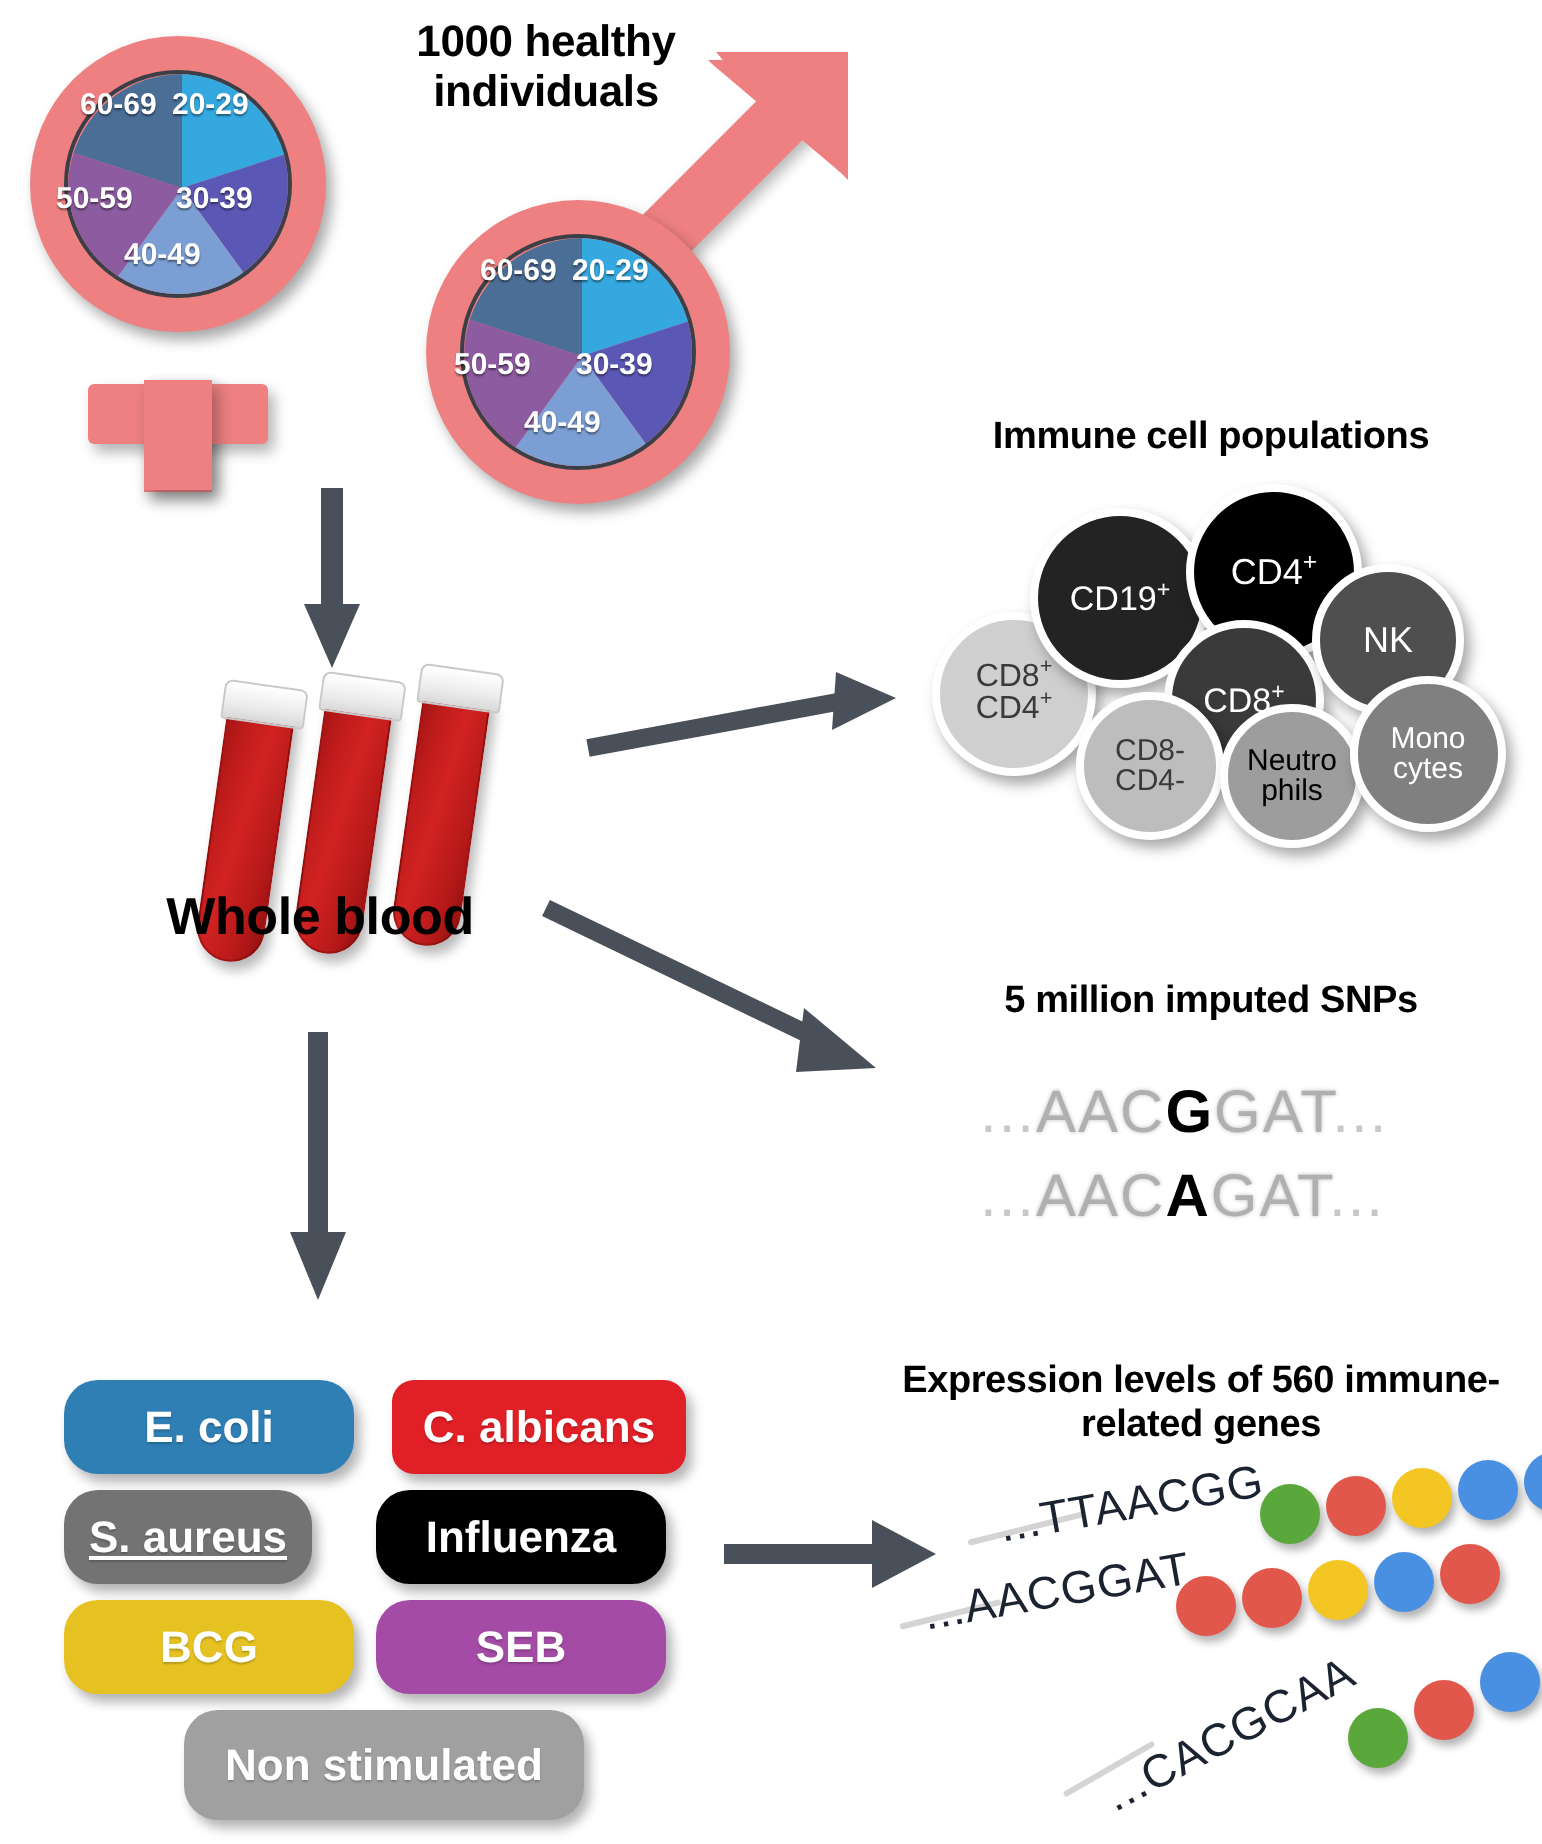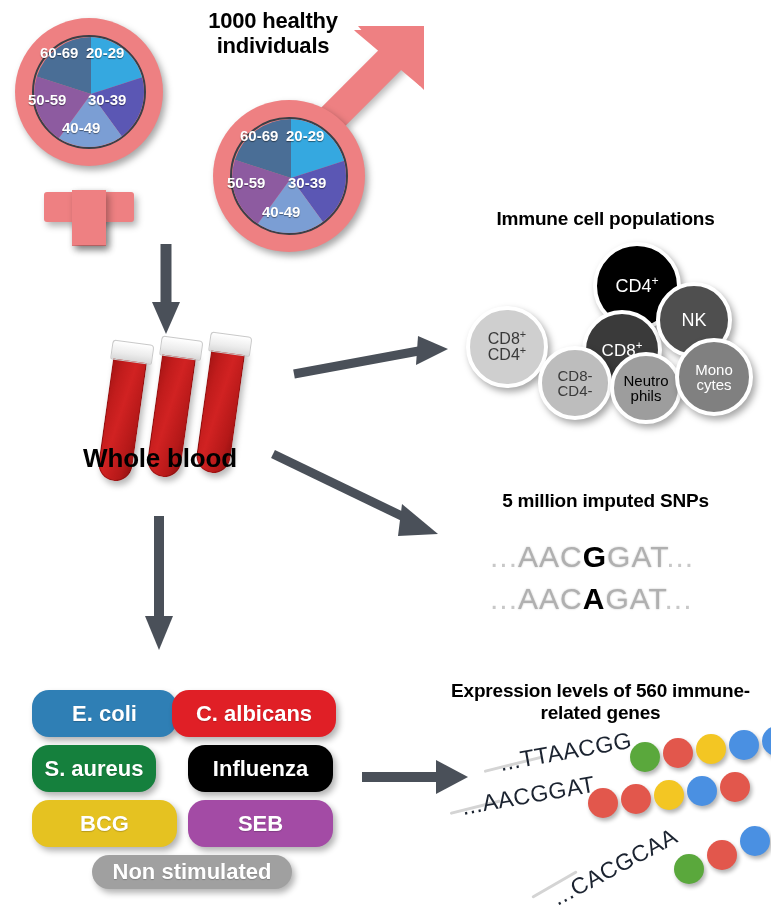--- a/index.html
+++ b/index.html
@@ -261,20 +261,23 @@
 
   <div class="abs heading" id="title-immune">Immune cell populations</div>
 
   <div class="abs" style="left:460px; top:240px; width:311px; height:175px;">
 
     <div class="cell" style="left:6px; top:66px; width:82px; height:82px; background:#cfcfcf; color:#3a3a3a; font-size:16px;">
       <span>CD8<sup>+</sup></span>
       <span>CD4<sup>+</sup></span>
     </div>
 
+    <div class="cell" style="left:55px; top:14px; width:90px; height:90px; background:#232323; color:#ffffff; font-size:17px;">
+      <span>CD19<sup>+</sup></span>
+    </div>
 
     <div class="cell" style="left:133px; top:2px; width:88px; height:88px; background:#000000; color:#ffffff; font-size:18px;">
       <span>CD4<sup>+</sup></span>
     </div>
 
     <div class="cell" style="left:122px; top:70px; width:80px; height:80px; background:#3a3a3a; color:#ffffff; font-size:17px;">
       <span>CD8<sup>+</sup></span>
     </div>
 
     <div class="cell" style="left:196px; top:42px; width:76px; height:76px; background:#4f4f4f; color:#ffffff; font-size:18px;">
@@ -301,26 +304,26 @@
 
   <div class="snp-row" style="left:490px; top:540px;">
     <span class="dots">...</span><span class="faint">AAC</span><span class="hl">G</span><span class="faint">GAT</span><span class="dots">...</span>
   </div>
 
   <div class="snp-row" style="left:490px; top:582px;">
     <span class="dots">...</span><span class="faint">AAC</span><span class="hl">A</span><span class="faint">GAT</span><span class="dots">...</span>
   </div>
 
   <div class="stim" style="left:32px; top:690px; width:145px; height:47px; background:#2f7fb5;">E. coli</div>
-  <div class="stim" style="left:172px; top:690px; width:164px; height:47px; background:#e01f26;">C. albicans</div>
-  <div class="stim" style="left:32px; top:745px; width:124px; height:47px; background:#15803d;">S. aureus</div>
+  <div class="stim" style="left:196px; top:690px; width:147px; height:47px; background:#e01f26;border-radius:11px;">C. albicans</div>
+  <div class="stim" style="left:32px; top:745px; width:124px; height:47px; background:#737373;text-decoration:underline;">S. aureus</div>
   <div class="stim" style="left:188px; top:745px; width:145px; height:47px; background:#000000;">Influenza</div>
   <div class="stim" style="left:32px; top:800px; width:145px; height:47px; background:#e5c221;">BCG</div>
   <div class="stim" style="left:188px; top:800px; width:145px; height:47px; background:#a34ba5;">SEB</div>
-  <div class="stim" style="left:92px; top:855px; width:200px; height:34px; background:#a0a0a0;">Non stimulated</div>
+  <div class="stim" style="left:92px; top:855px; width:200px; height:55px; background:#a0a0a0;">Non stimulated</div>
 
   <svg class="arrow-svg" style="left:360px; top:756px;" width="110" height="44" viewBox="0 0 110 44">
     <line x1="2" y1="21" x2="82" y2="21" stroke="#4a5059" stroke-width="10"></line>
     <polygon points="76,4 108,21 76,38" fill="#4a5059"></polygon>
   </svg>
 
   <div class="abs heading" id="title-expression">Expression levels of 560 immune-related genes</div>
 
   <div class="strand" style="left:478px; top:726px; width:293px; height:60px;">
     <div class="strand-line" style="left:6px; top:44px; width:60px; transform:rotate(-14deg); transform-origin:0 50%;"></div>

